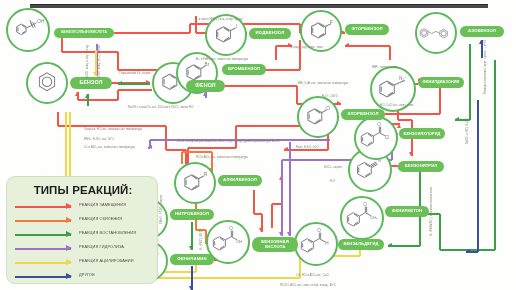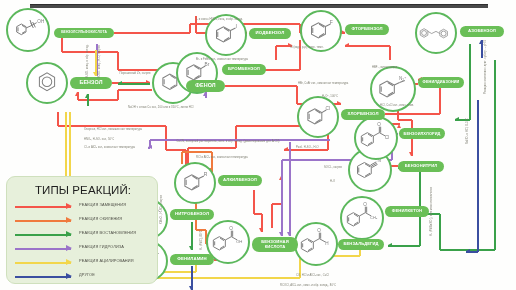--- a/index.html
+++ b/index.html
@@ -27,21 +27,21 @@
   .cond{position:absolute;color:#7b7b6e;font-size:2.7px;line-height:1.25;
         white-space:nowrap;letter-spacing:.05px;}
   .cond.w{white-space:normal;text-align:center;}
   .cond.vert{writing-mode:vertical-rl;transform:rotate(180deg);}
 
   
   .legend{position:absolute;left:6px;top:176px;width:152px;height:108px;
           background:#e7f0db;border:1px solid #cfe0bd;border-radius:9px;
           box-sizing:border-box;}
   .legend-title{position:absolute;left:0;top:7px;width:152px;text-align:center;
-                font-size:11.5px;font-weight:400;color:#1d1d1d;letter-spacing:.1px;}
+                font-size:11.5px;font-weight:700;color:#1d1d1d;letter-spacing:.1px;}
   .leg-row{position:absolute;left:8px;width:140px;height:12px;}
   .leg-arrow{position:absolute;left:0;top:5px;width:56px;height:2px;}
   .leg-arrow::after{content:"";position:absolute;right:-1px;top:-2.6px;
      border-left:6px solid currentColor;border-top:3.3px solid transparent;
      border-bottom:3.3px solid transparent;}
   .leg-label{position:absolute;left:64px;top:1px;font-size:3.9px;color:#4e4e46;
              letter-spacing:.12px;white-space:nowrap;}
 
   
   .ln{position:absolute;}

